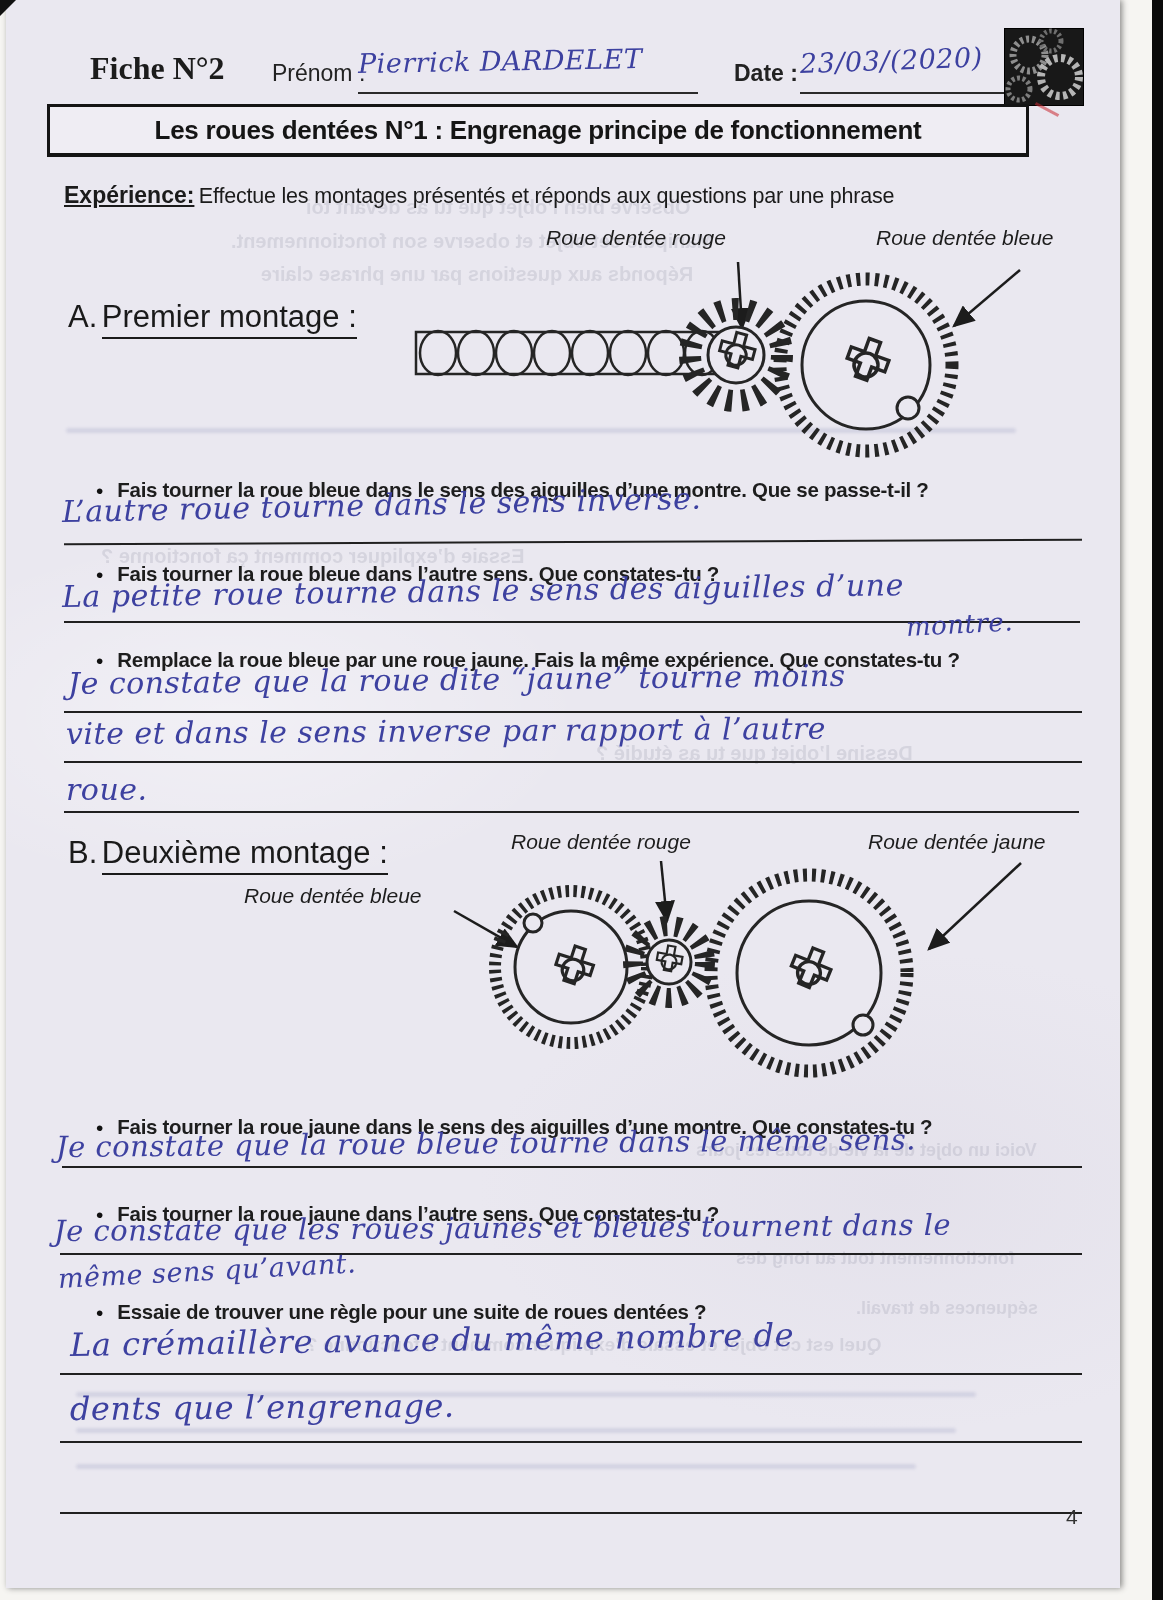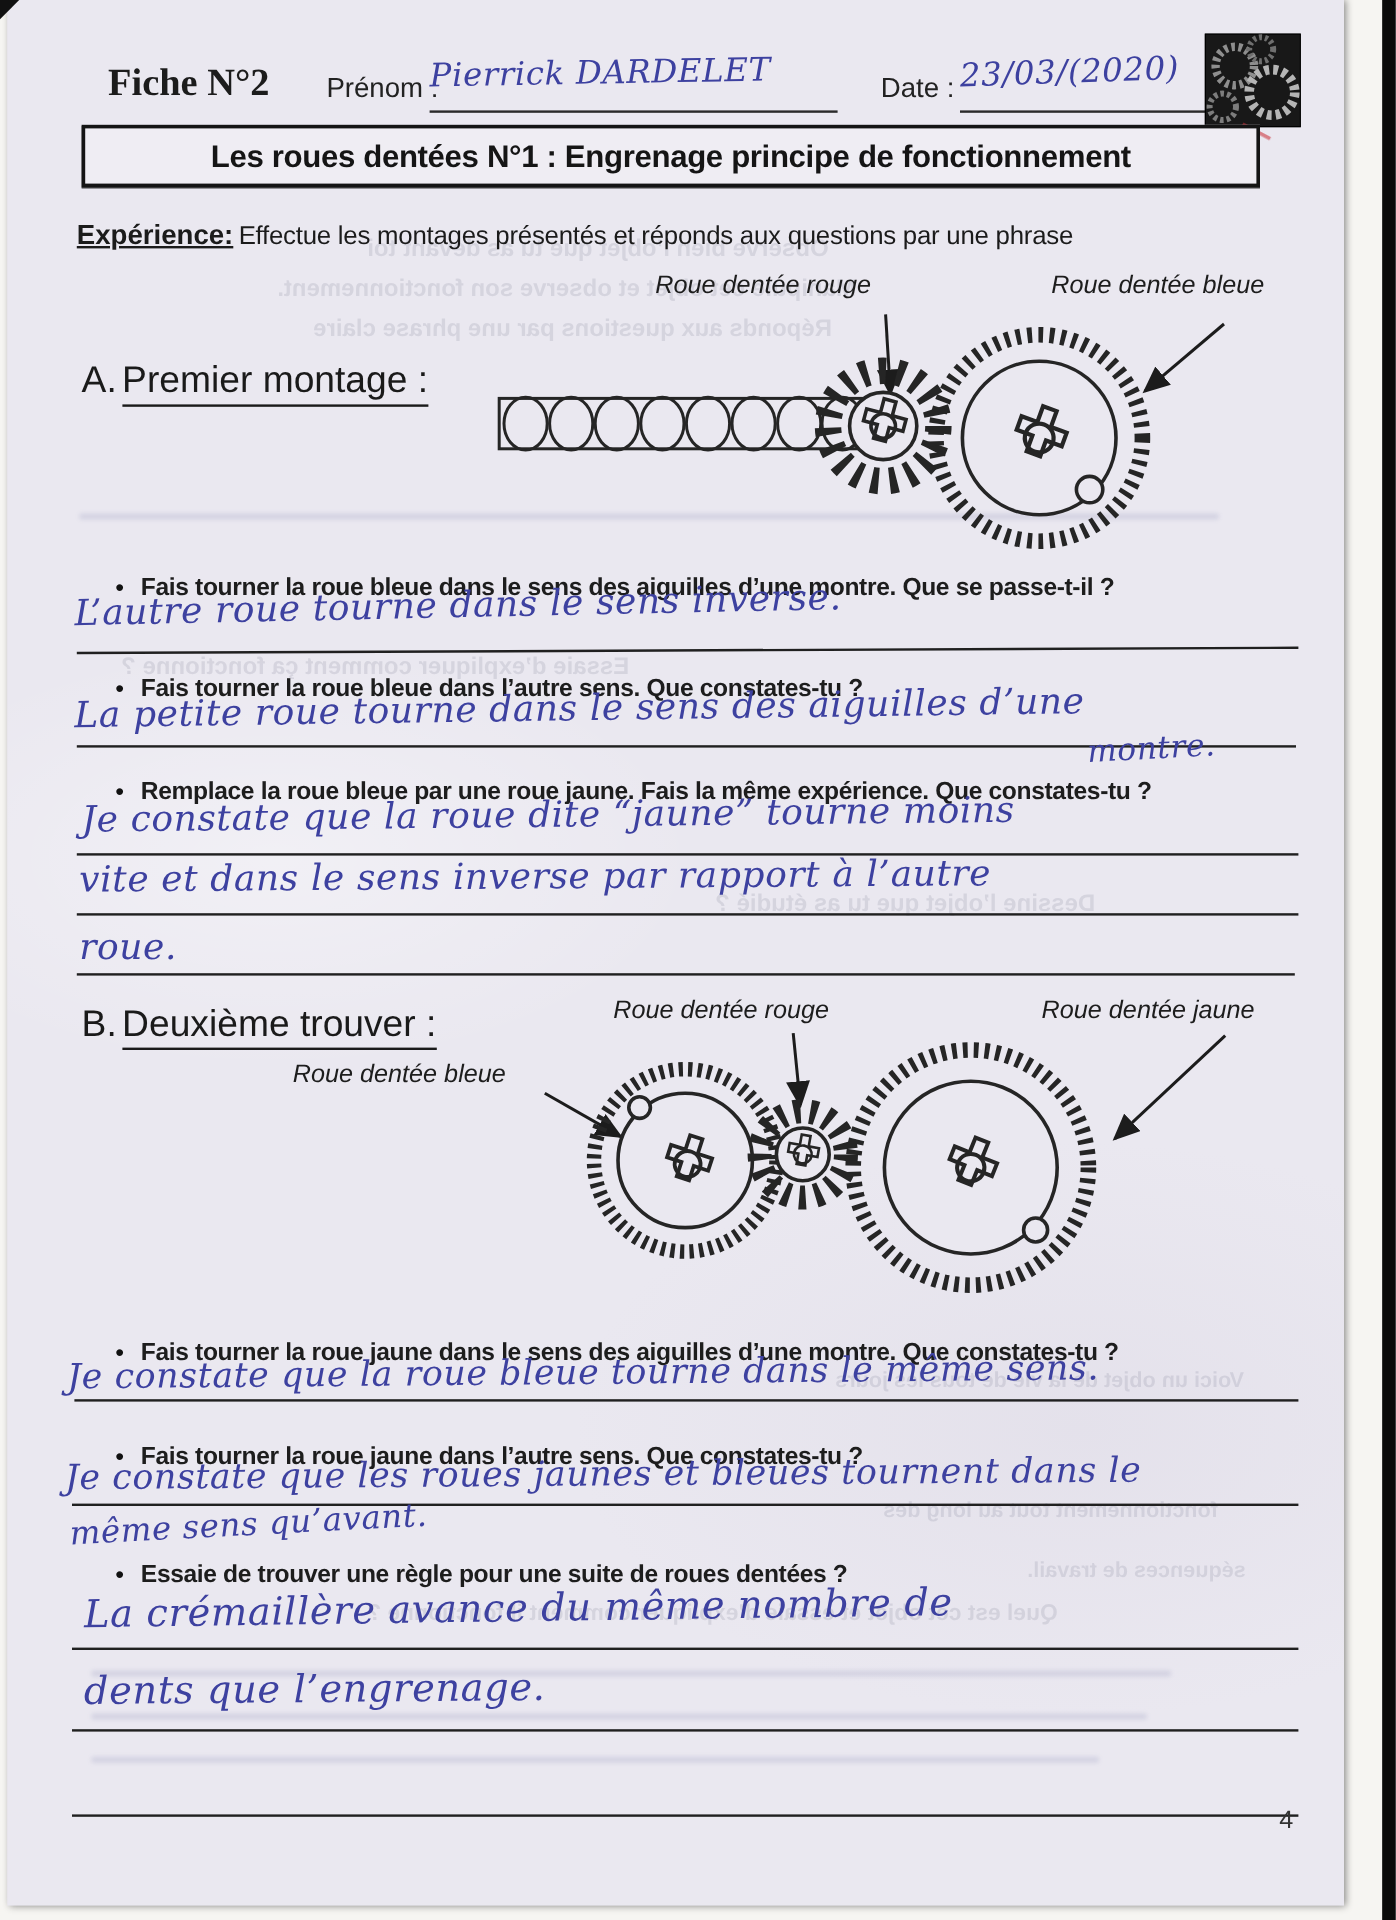--- a/index.html
+++ b/index.html
@@ -83,37 +83,37 @@
   <div class="abs smudge" style="left:70px;top:1428px;width:880px;"></div>
   <div class="abs smudge" style="left:70px;top:1464px;width:840px;"></div>
 
   <div class="abs sheet-label" style="left:56px;top:50px;margin-left:28px;">Fiche N°2</div>
 
   <div class="abs field-label" style="left:266px;top:60px;">Prénom :</div>
   <div class="abs write-line" style="left:352px;top:48px;width:340px;height:44px;">
     <span class="hw" style="display:inline-block;font-size:27px;transform:rotate(-1deg);">Pierrick DARDELET</span>
   </div>
 
-  <div class="abs field-label" style="left:728px;top:60px;">Date :</div>
+  <div class="abs field-label" style="left:728px;top:60px;font-weight:bold;">Date :</div>
   <div class="abs write-line" style="left:794px;top:48px;width:205px;height:44px;">
     <span class="hw" style="display:inline-block;font-size:27px;transform:rotate(-2deg);">23/03/(2020)</span>
   </div>
 
   <div class="abs photo" style="left:998px;top:28px;width:78px;height:76px;">
     <svg width="78" height="76" viewBox="0 0 78 76">
       <rect x="0" y="0" width="78" height="76" fill="#181818"></rect>
       <circle cx="24" cy="26" r="16" fill="none" stroke="#8e8e8e" stroke-width="7" stroke-dasharray="3 3"></circle>
       <circle cx="55" cy="48" r="19" fill="none" stroke="#b5b5b5" stroke-width="8" stroke-dasharray="4 3.5"></circle>
       <circle cx="46" cy="12" r="10" fill="none" stroke="#6f6f6f" stroke-width="5" stroke-dasharray="2.5 2.5"></circle>
       <circle cx="14" cy="60" r="11" fill="none" stroke="#7d7d7d" stroke-width="5" stroke-dasharray="3 2.5"></circle>
     </svg>
   </div>
   <div class="abs red-mark" style="left:1028px;top:108px;"></div>
 
-  <div class="abs banner" style="left:62px;top:104px;width:976px;height:46px;">
+  <div class="abs banner" style="left:41px;top:104px;width:976px;height:46px;">
     <span>Les roues dentées N°1 : Engrenage principe de fonctionnement</span>
   </div>
 
   <div class="abs" style="left:58px;top:182px;white-space:nowrap;">
     <span class="exp-label">Expérience:</span>
     <span class="exp-text">Effectue les montages présentés et réponds aux questions par une phrase</span>
   </div>
 
   <div class="abs gear-label" style="left:540px;top:226px;">Roue dentée rouge</div>
   <div class="abs gear-label" style="left:870px;top:226px;">Roue dentée bleue</div>
@@ -184,21 +184,21 @@
   </div>
   <div class="abs hw" style="left:62px;top:666px;font-size:30px;transform:rotate(-.6deg);">Je constate que la roue dite “jaune” tourne moins</div>
   <div class="abs rule" style="left:58px;top:711px;width:1018px;"></div>
   <div class="abs hw" style="left:60px;top:716px;font-size:30px;transform:rotate(-.4deg);">vite et dans le sens inverse par rapport à l’autre</div>
   <div class="abs rule" style="left:58px;top:761px;width:1018px;"></div>
   <div class="abs hw" style="left:60px;top:772px;font-size:30px;">roue.</div>
   <div class="abs rule" style="left:58px;top:811px;width:1015px;"></div>
 
   <div class="abs" style="left:62px;top:835px;white-space:nowrap;">
     <span class="sec-letter">B.</span>
-    <span class="sec-heading">Deuxième trouver :</span>
+    <span class="sec-heading">Deuxième montage :</span>
   </div>
   <div class="abs gear-label" style="left:505px;top:830px;">Roue dentée rouge</div>
   <div class="abs gear-label" style="left:862px;top:830px;">Roue dentée jaune</div>
   <div class="abs gear-label" style="left:238px;top:884px;">Roue dentée bleue</div>
 
   <svg class="abs" style="left:175px;top:855px;" width="905" height="248" viewBox="0 0 905 248">
 
     <line x1="273" y1="56" x2="336" y2="92" stroke="#1c1c1c" stroke-width="2.5" marker-end="url(#ah)"></line>
     <line x1="480" y1="6" x2="486" y2="66" stroke="#1c1c1c" stroke-width="2.5" marker-end="url(#ah)"></line>
     <line x1="840" y1="8" x2="748" y2="94" stroke="#1c1c1c" stroke-width="2.5" marker-end="url(#ah)"></line>

